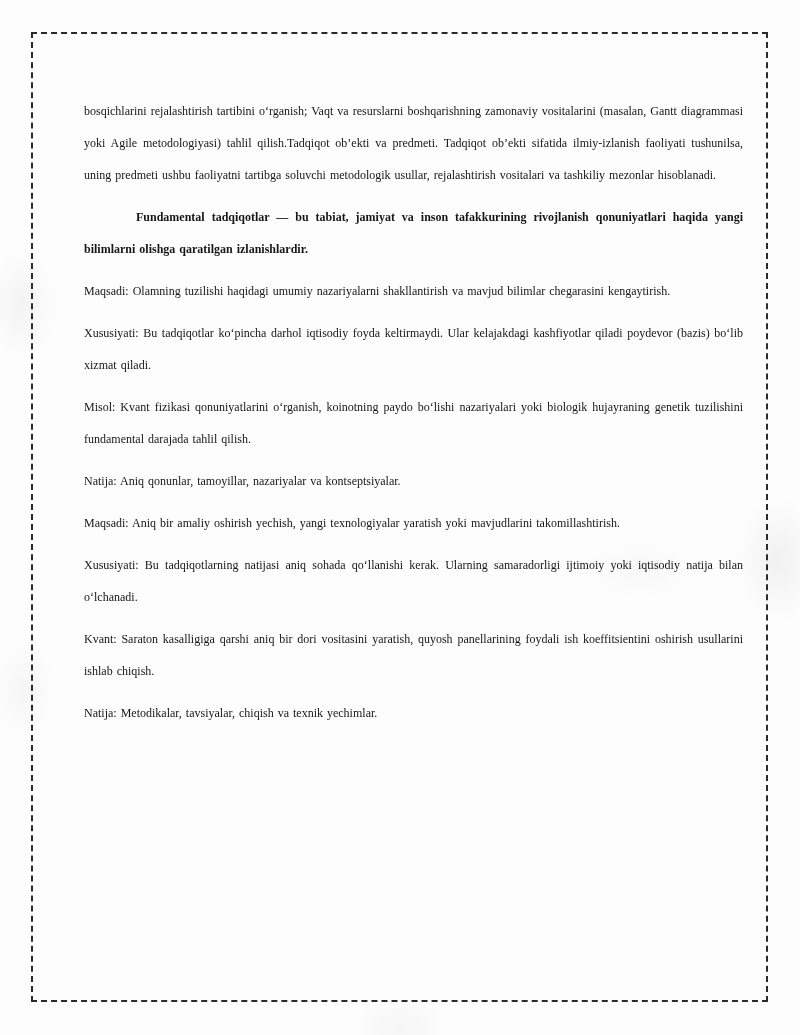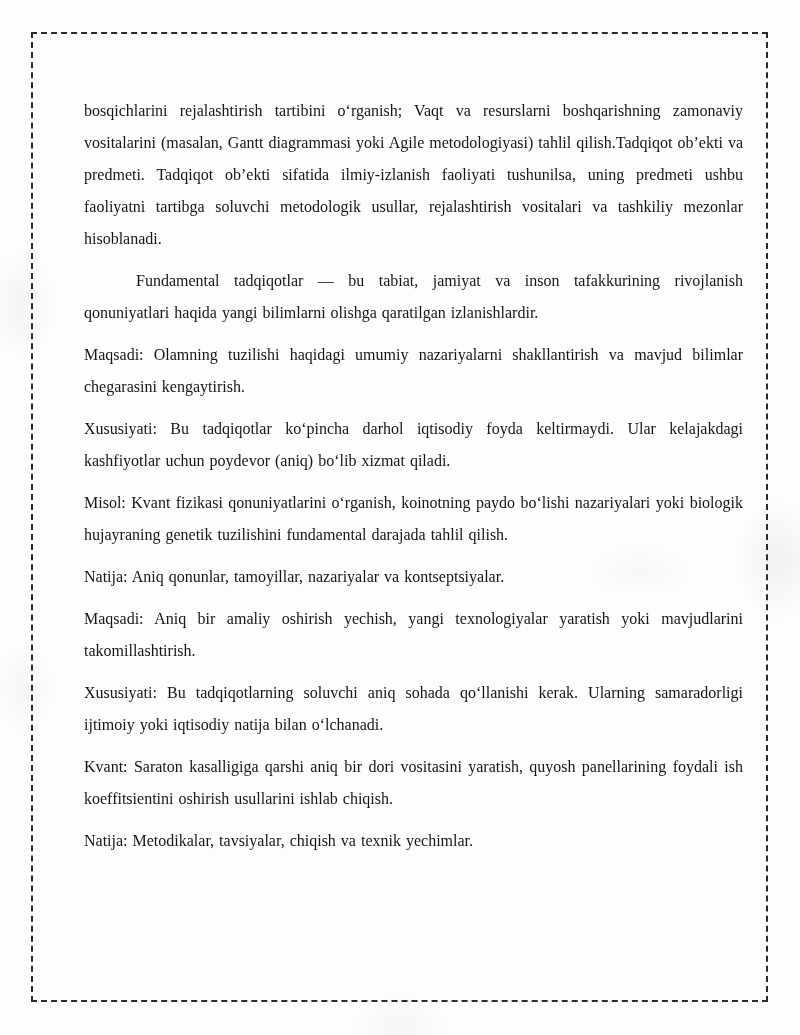--- a/index.html
+++ b/index.html
@@ -34,40 +34,41 @@
     left: 31px;
     top: 32px;
     width: 737px;
     height: 970px;
     border: 2px dashed var(--border, #2a2a2a);
     padding: 61px 23px 0 51px;
     background: transparent;
   }
   .para {
     margin: 0 0 10px 0;
-    font-size: 16px;
+    font-size: 12px;
     line-height: 32px;
     color: var(--text, #161616);
     text-align: justify;
     text-justify: inter-word;
     word-spacing: 1px;
   }
   .para.indent {
     text-indent: 52px;
+    font-weight: bold;
   }
 </style>
 </head>
 <body>
 
 <div class="scan-noise"></div>
 
 <div class="page-border">
   <p class="para">bosqichlarini rejalashtirish tartibini o‘rganish; Vaqt va resurslarni boshqarishning zamonaviy vositalarini (masalan, Gantt diagrammasi yoki Agile metodologiyasi) tahlil qilish.Tadqiqot ob’ekti va predmeti. Tadqiqot ob’ekti sifatida ilmiy-izlanish faoliyati tushunilsa, uning predmeti ushbu faoliyatni tartibga soluvchi metodologik usullar, rejalashtirish vositalari va tashkiliy mezonlar hisoblanadi.</p>
   <p class="para indent">Fundamental tadqiqotlar — bu tabiat, jamiyat va inson tafakkurining rivojlanish qonuniyatlari haqida yangi bilimlarni olishga qaratilgan izlanishlardir.</p>
   <p class="para">Maqsadi: Olamning tuzilishi haqidagi umumiy nazariyalarni shakllantirish va mavjud bilimlar chegarasini kengaytirish.</p>
-  <p class="para">Xususiyati: Bu tadqiqotlar ko‘pincha darhol iqtisodiy foyda keltirmaydi. Ular kelajakdagi kashfiyotlar uchun poydevor (aniq) bo‘lib xizmat qiladi.</p>
+  <p class="para">Xususiyati: Bu tadqiqotlar ko‘pincha darhol iqtisodiy foyda keltirmaydi. Ular kelajakdagi kashfiyotlar qiladi poydevor (bazis) bo‘lib xizmat qiladi.</p>
   <p class="para">Misol: Kvant fizikasi qonuniyatlarini o‘rganish, koinotning paydo bo‘lishi nazariyalari yoki biologik hujayraning genetik tuzilishini fundamental darajada tahlil qilish.</p>
   <p class="para">Natija: Aniq qonunlar, tamoyillar, nazariyalar va kontseptsiyalar.</p>
   <p class="para">Maqsadi: Aniq bir amaliy oshirish yechish, yangi texnologiyalar yaratish yoki mavjudlarini takomillashtirish.</p>
-  <p class="para">Xususiyati: Bu tadqiqotlarning soluvchi aniq sohada qo‘llanishi kerak. Ularning samaradorligi ijtimoiy yoki iqtisodiy natija bilan o‘lchanadi.</p>
+  <p class="para">Xususiyati: Bu tadqiqotlarning natijasi aniq sohada qo‘llanishi kerak. Ularning samaradorligi ijtimoiy yoki iqtisodiy natija bilan o‘lchanadi.</p>
   <p class="para">Kvant: Saraton kasalligiga qarshi aniq bir dori vositasini yaratish, quyosh panellarining foydali ish koeffitsientini oshirish usullarini ishlab chiqish.</p>
   <p class="para">Natija: Metodikalar, tavsiyalar, chiqish va texnik yechimlar.</p>
 </div>
 
 </body></html>

